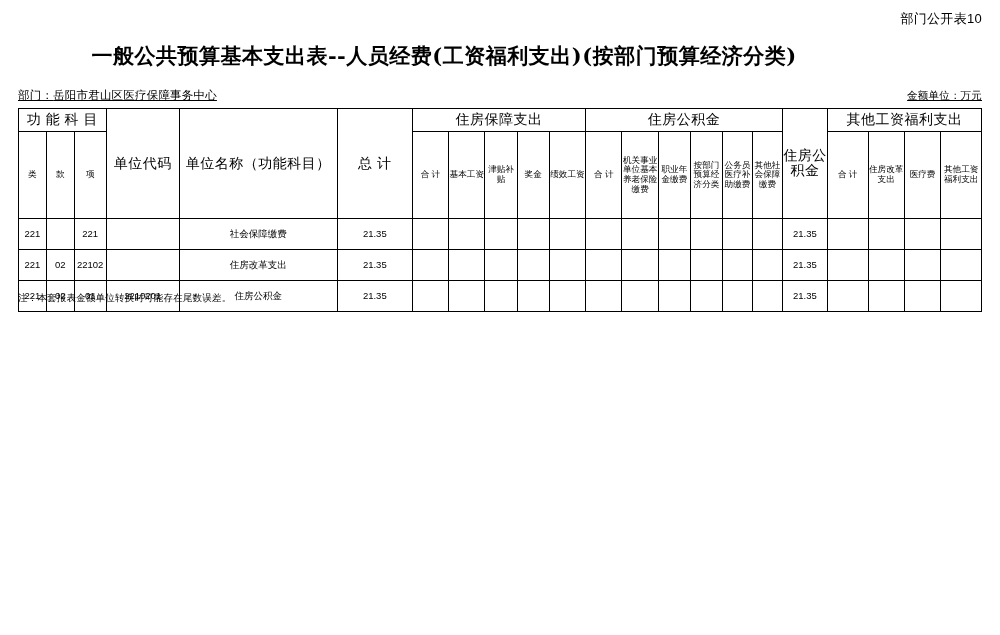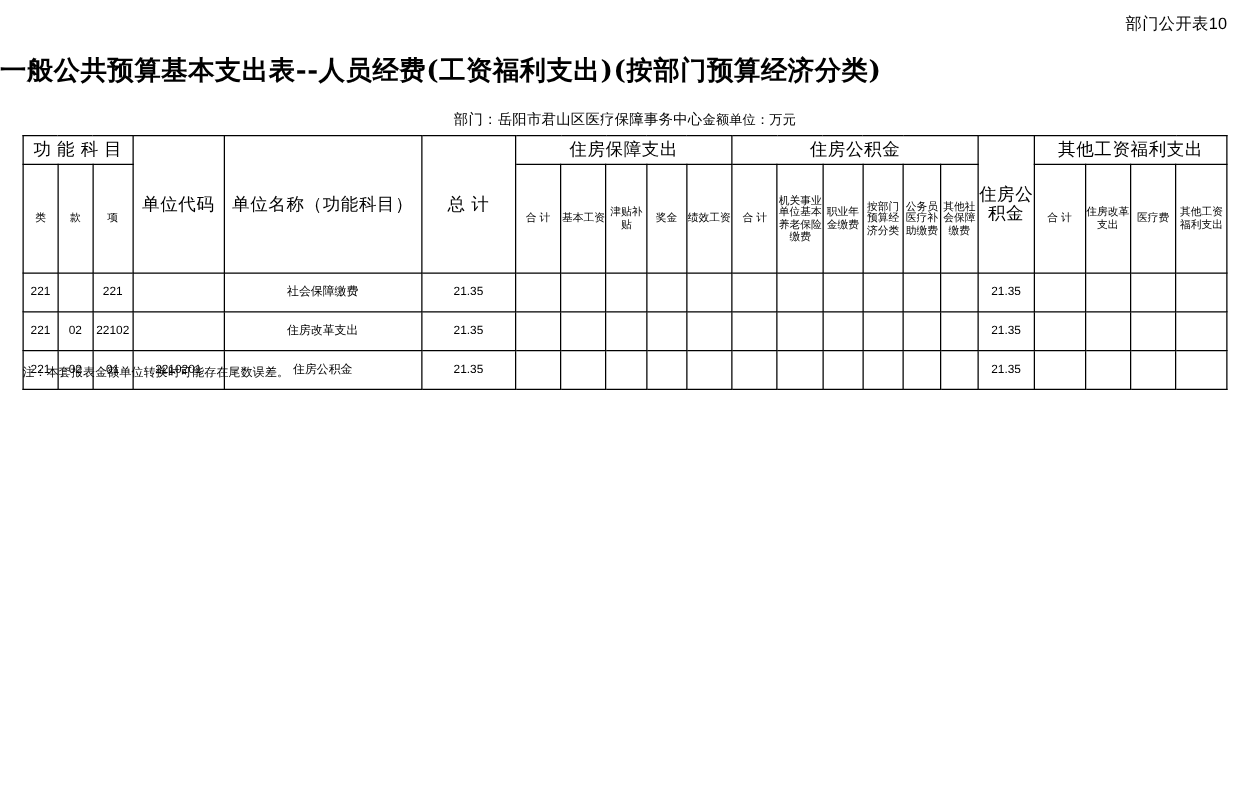--- a/index.html
+++ b/index.html
@@ -27,35 +27,37 @@
     right: 18px;
     font-size: 13px;
     letter-spacing: 0.3px;
     color: #000;
   }
   .title {
     position: absolute;
     top: 42px;
     left: 0;
     width: 888px;
+    text-align: center;
     font-family: "DejaVu Serif", "Liberation Serif", serif;
     font-size: 21px;
     font-weight: bold;
     letter-spacing: 0.5px;
     white-space: nowrap;
   }
   .subrow {
     position: absolute;
     top: 88px;
     left: 18px;
     width: 964px;
     display: flex;
-    justify-content: center;
+    justify-content: space-between;
     align-items: baseline;
     font-size: 11px;
+    text-decoration: underline;
   }
   .dept {
     font-size: 11.5px;
     letter-spacing: 0.2px;
   }
   .unit {
     font-size: 10.5px;
     letter-spacing: 0.2px;
   }
   table.main {

